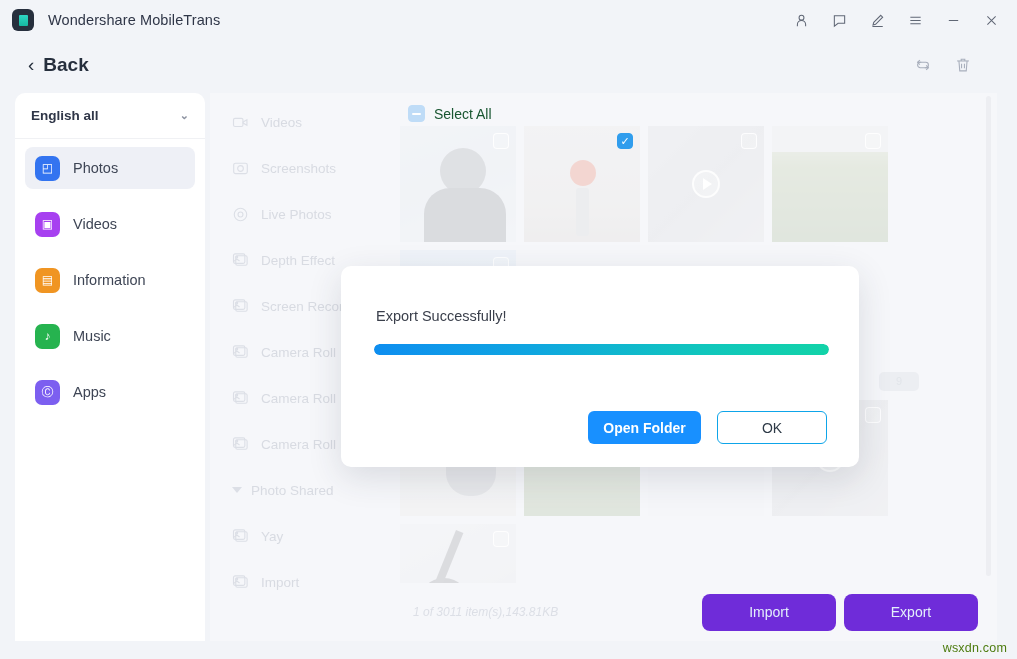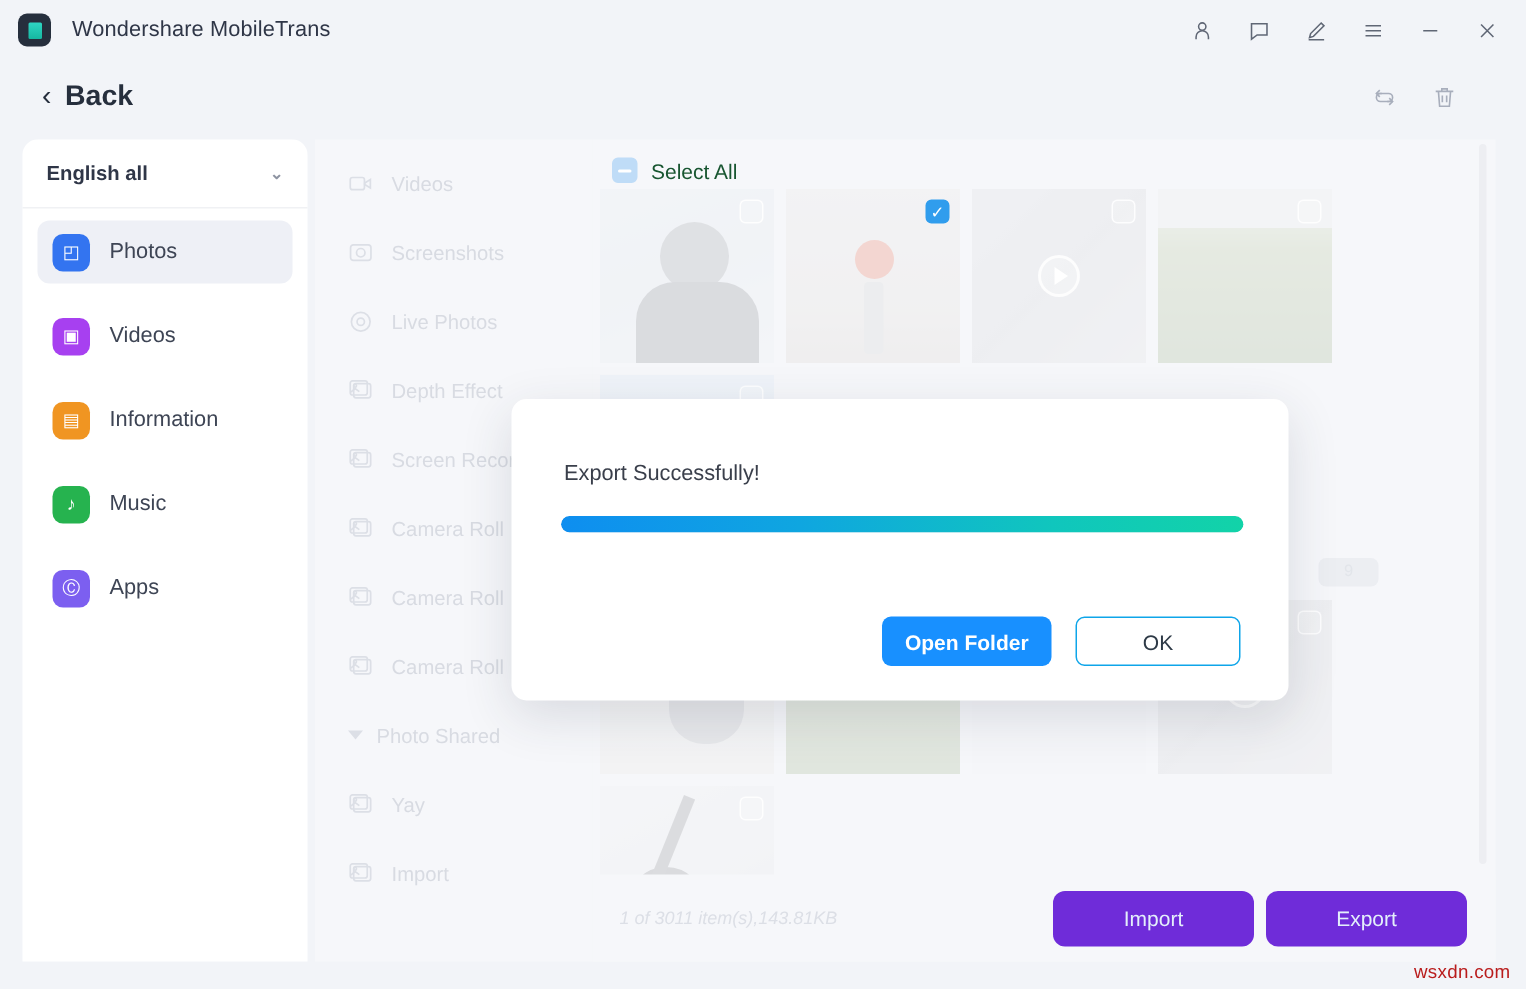--- a/index.html
+++ b/index.html
@@ -258,21 +258,21 @@
     display: flex; align-items: center; justify-content: center; margin-left: 36px;
   }
   .btn-outline {
     width: 110px; height: 33px; border-radius: 6px; background: #fff;
     border: 1px solid #0ea5e9; color: #2e3a47; font-size: 14px;
     display: flex; align-items: center; justify-content: center;
   }
 
   .watermark {
     position: absolute; right: 10px; bottom: 4px;
-    font-size: 12.5px; color: #b91c1c; letter-spacing: .2px;
+    font-size: 12.5px; color: #4d7c0f; letter-spacing: .2px;
   }
 </style>
 </head>
 <body>
 
 <div class="app">
 
   <div class="titlebar">
     <div class="logo">
         <i></i>

